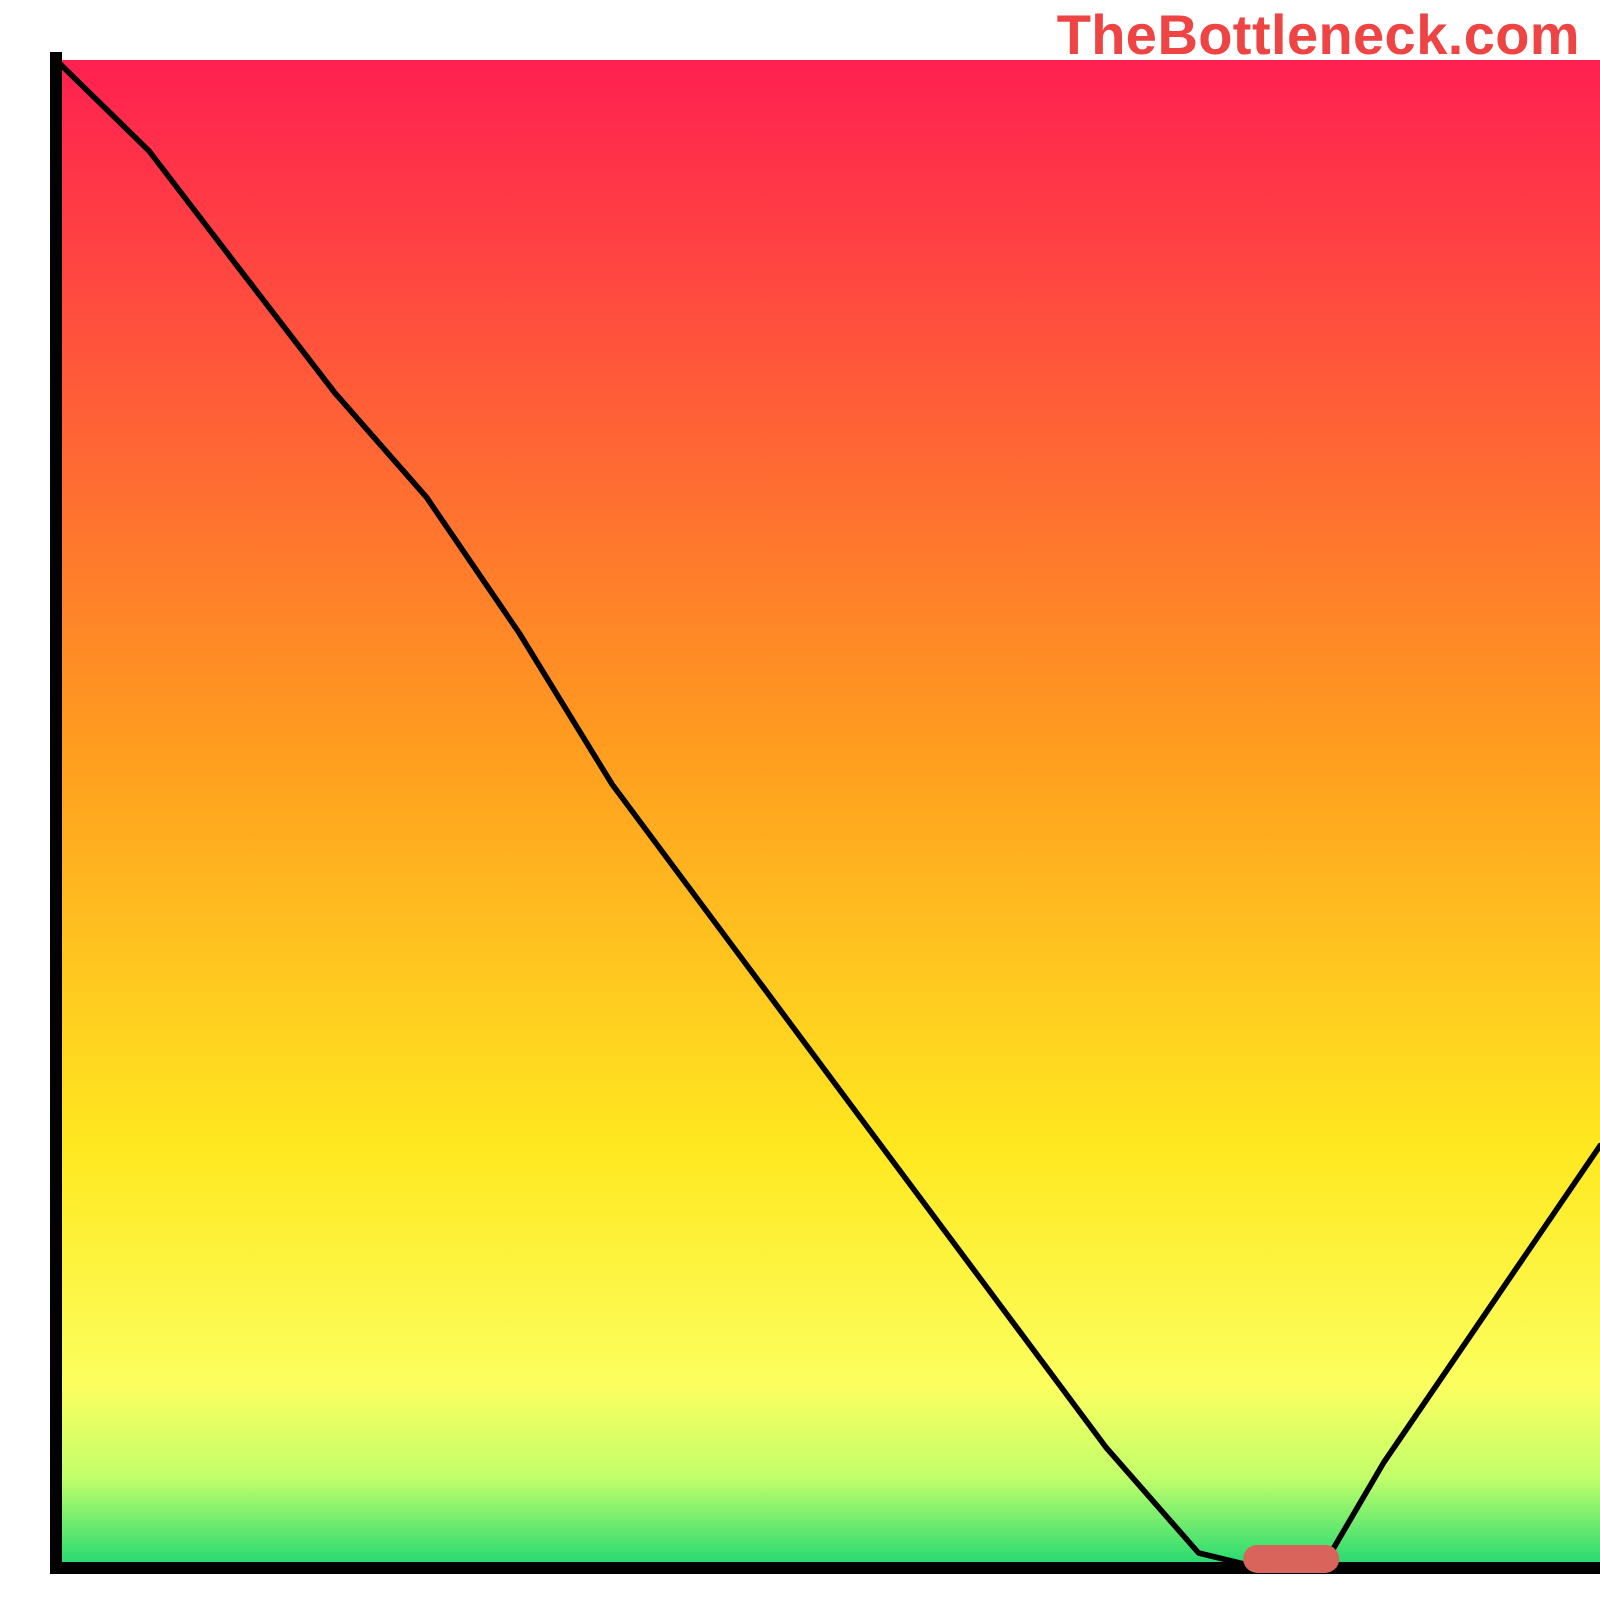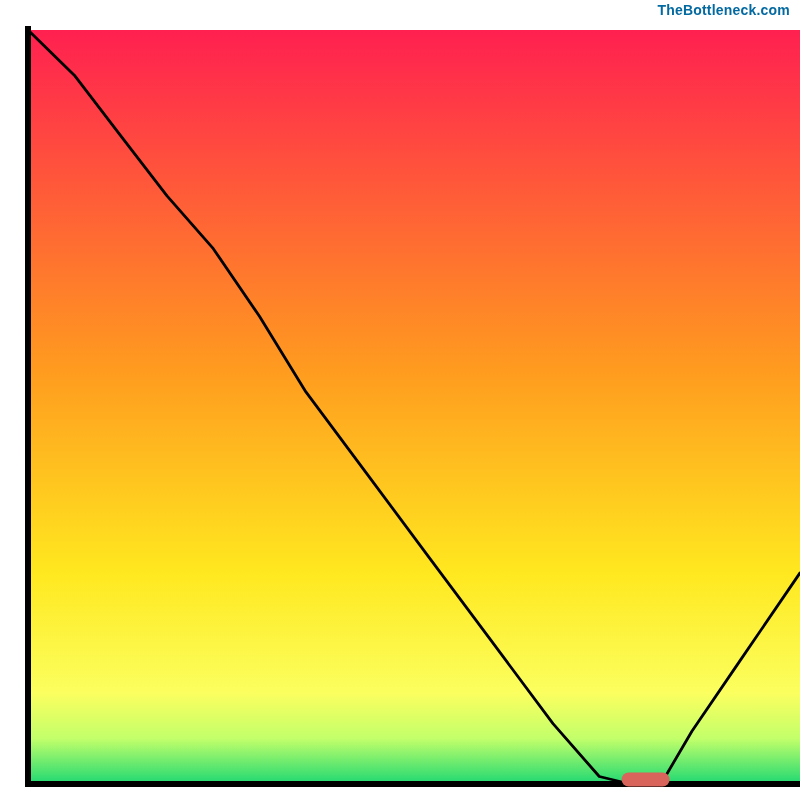--- a/index.html
+++ b/index.html
@@ -13,23 +13,23 @@
   .chart-outer {
     position: relative;
     width: 800px;
     height: 800px;
   }
   .watermark {
     position: absolute;
     top: 2px;
     right: 10px;
     font-family: Arial, Helvetica, sans-serif;
-    font-size: 14px;
+    font-size: 28px;
     font-weight: 600;
-    color: #0369a1;
+    color: #ef4444;
     letter-spacing: 0.2px;
   }
   svg.plot {
     position: absolute;
     left: 0;
     top: 0;
     width: 800px;
     height: 800px;
   }
   .curve {

